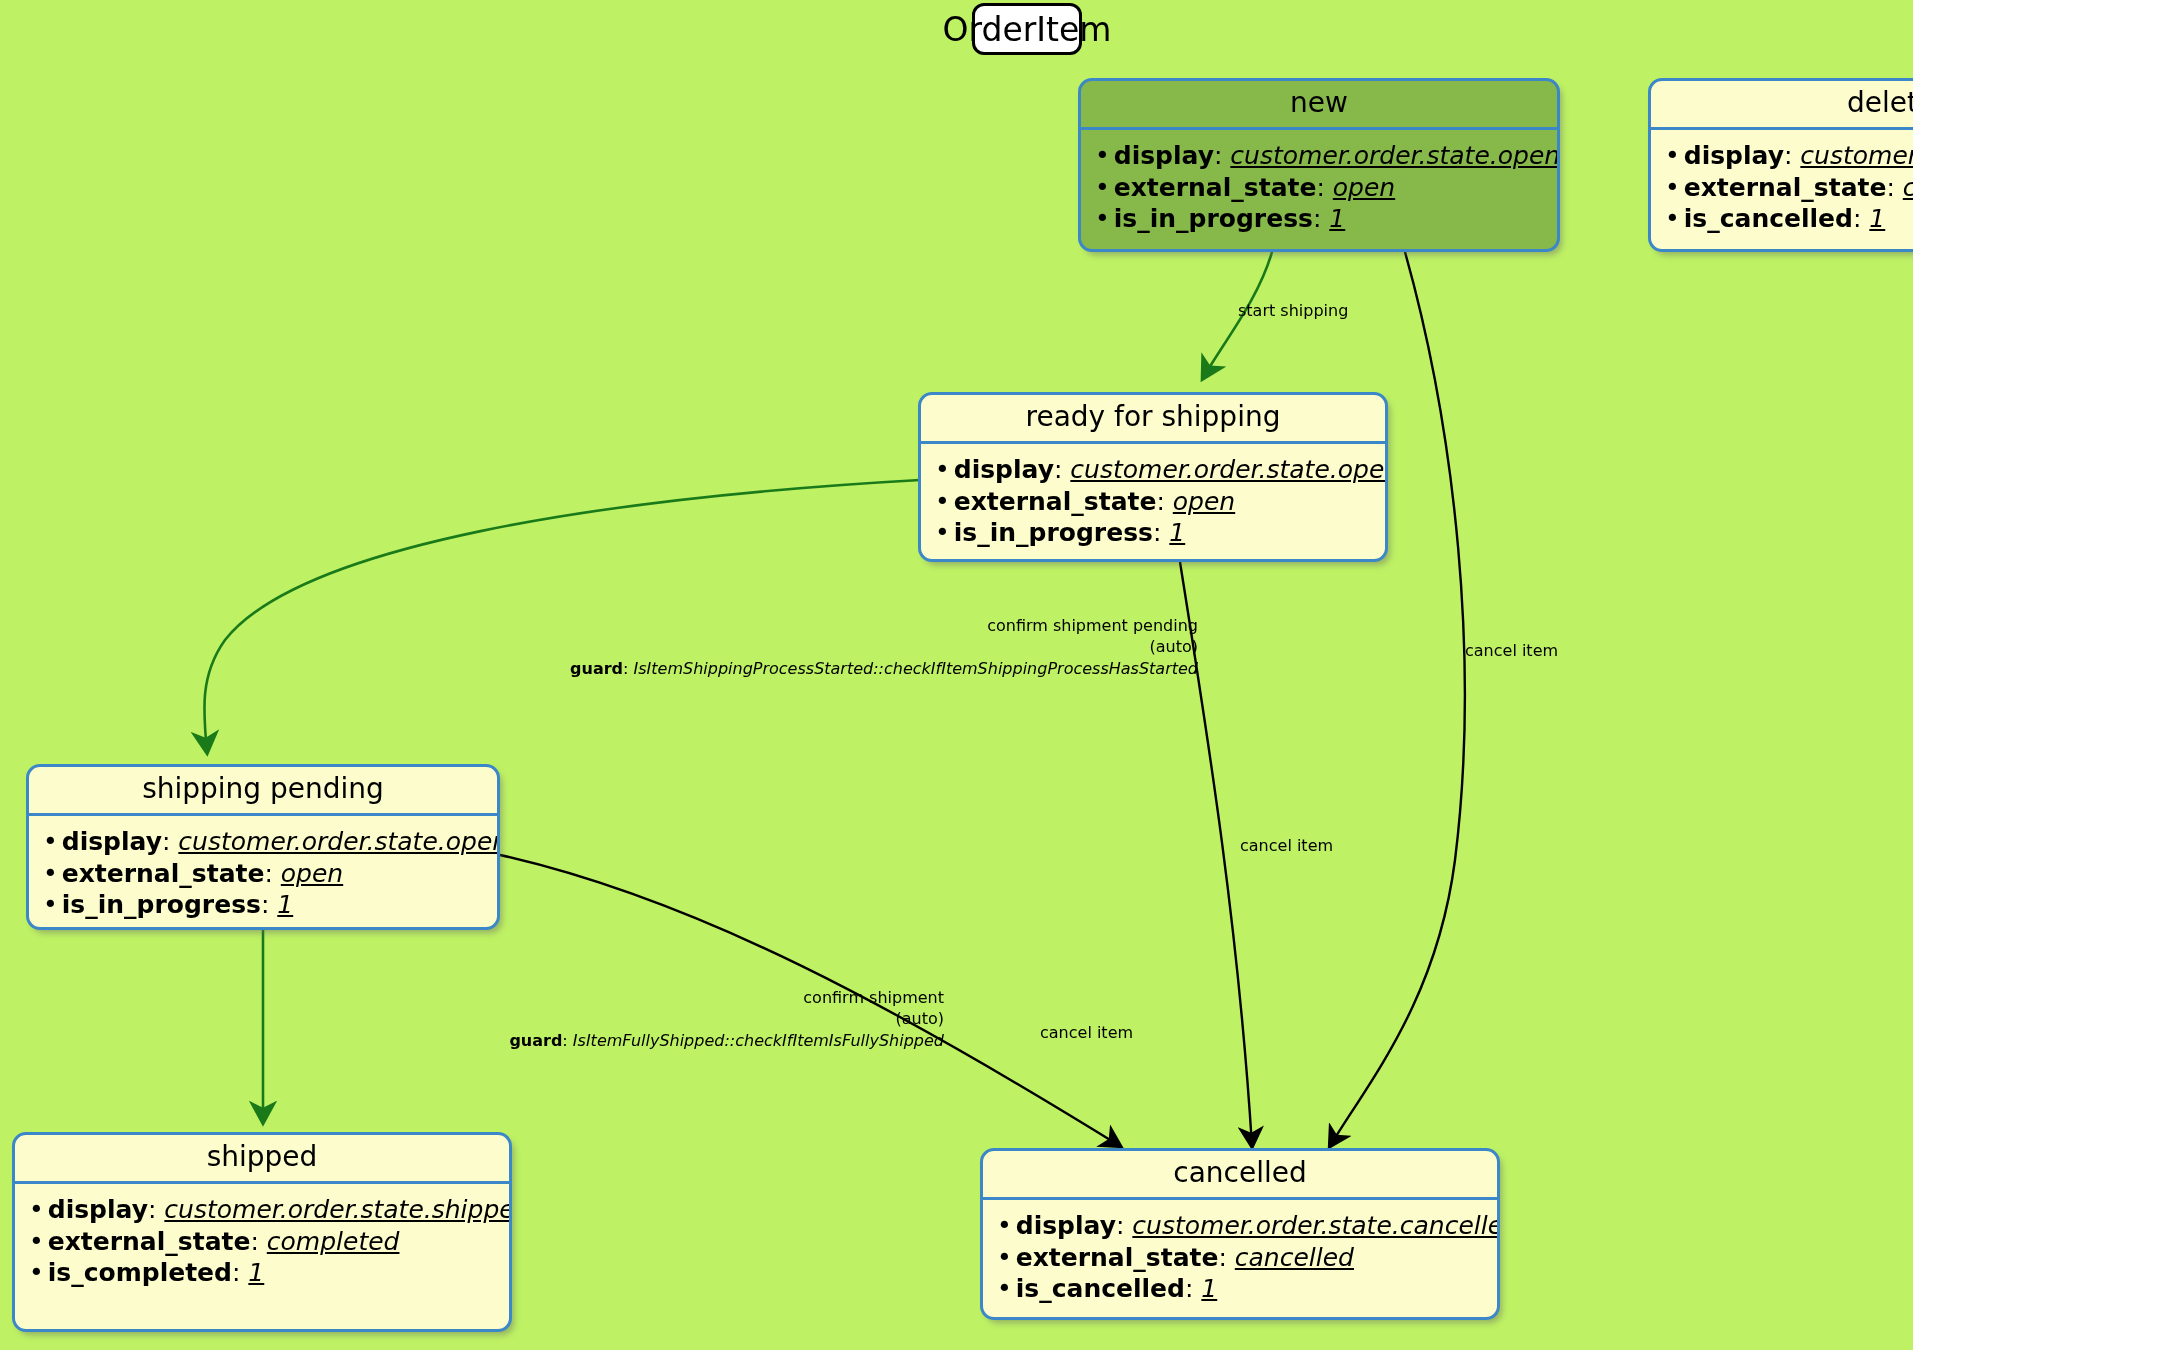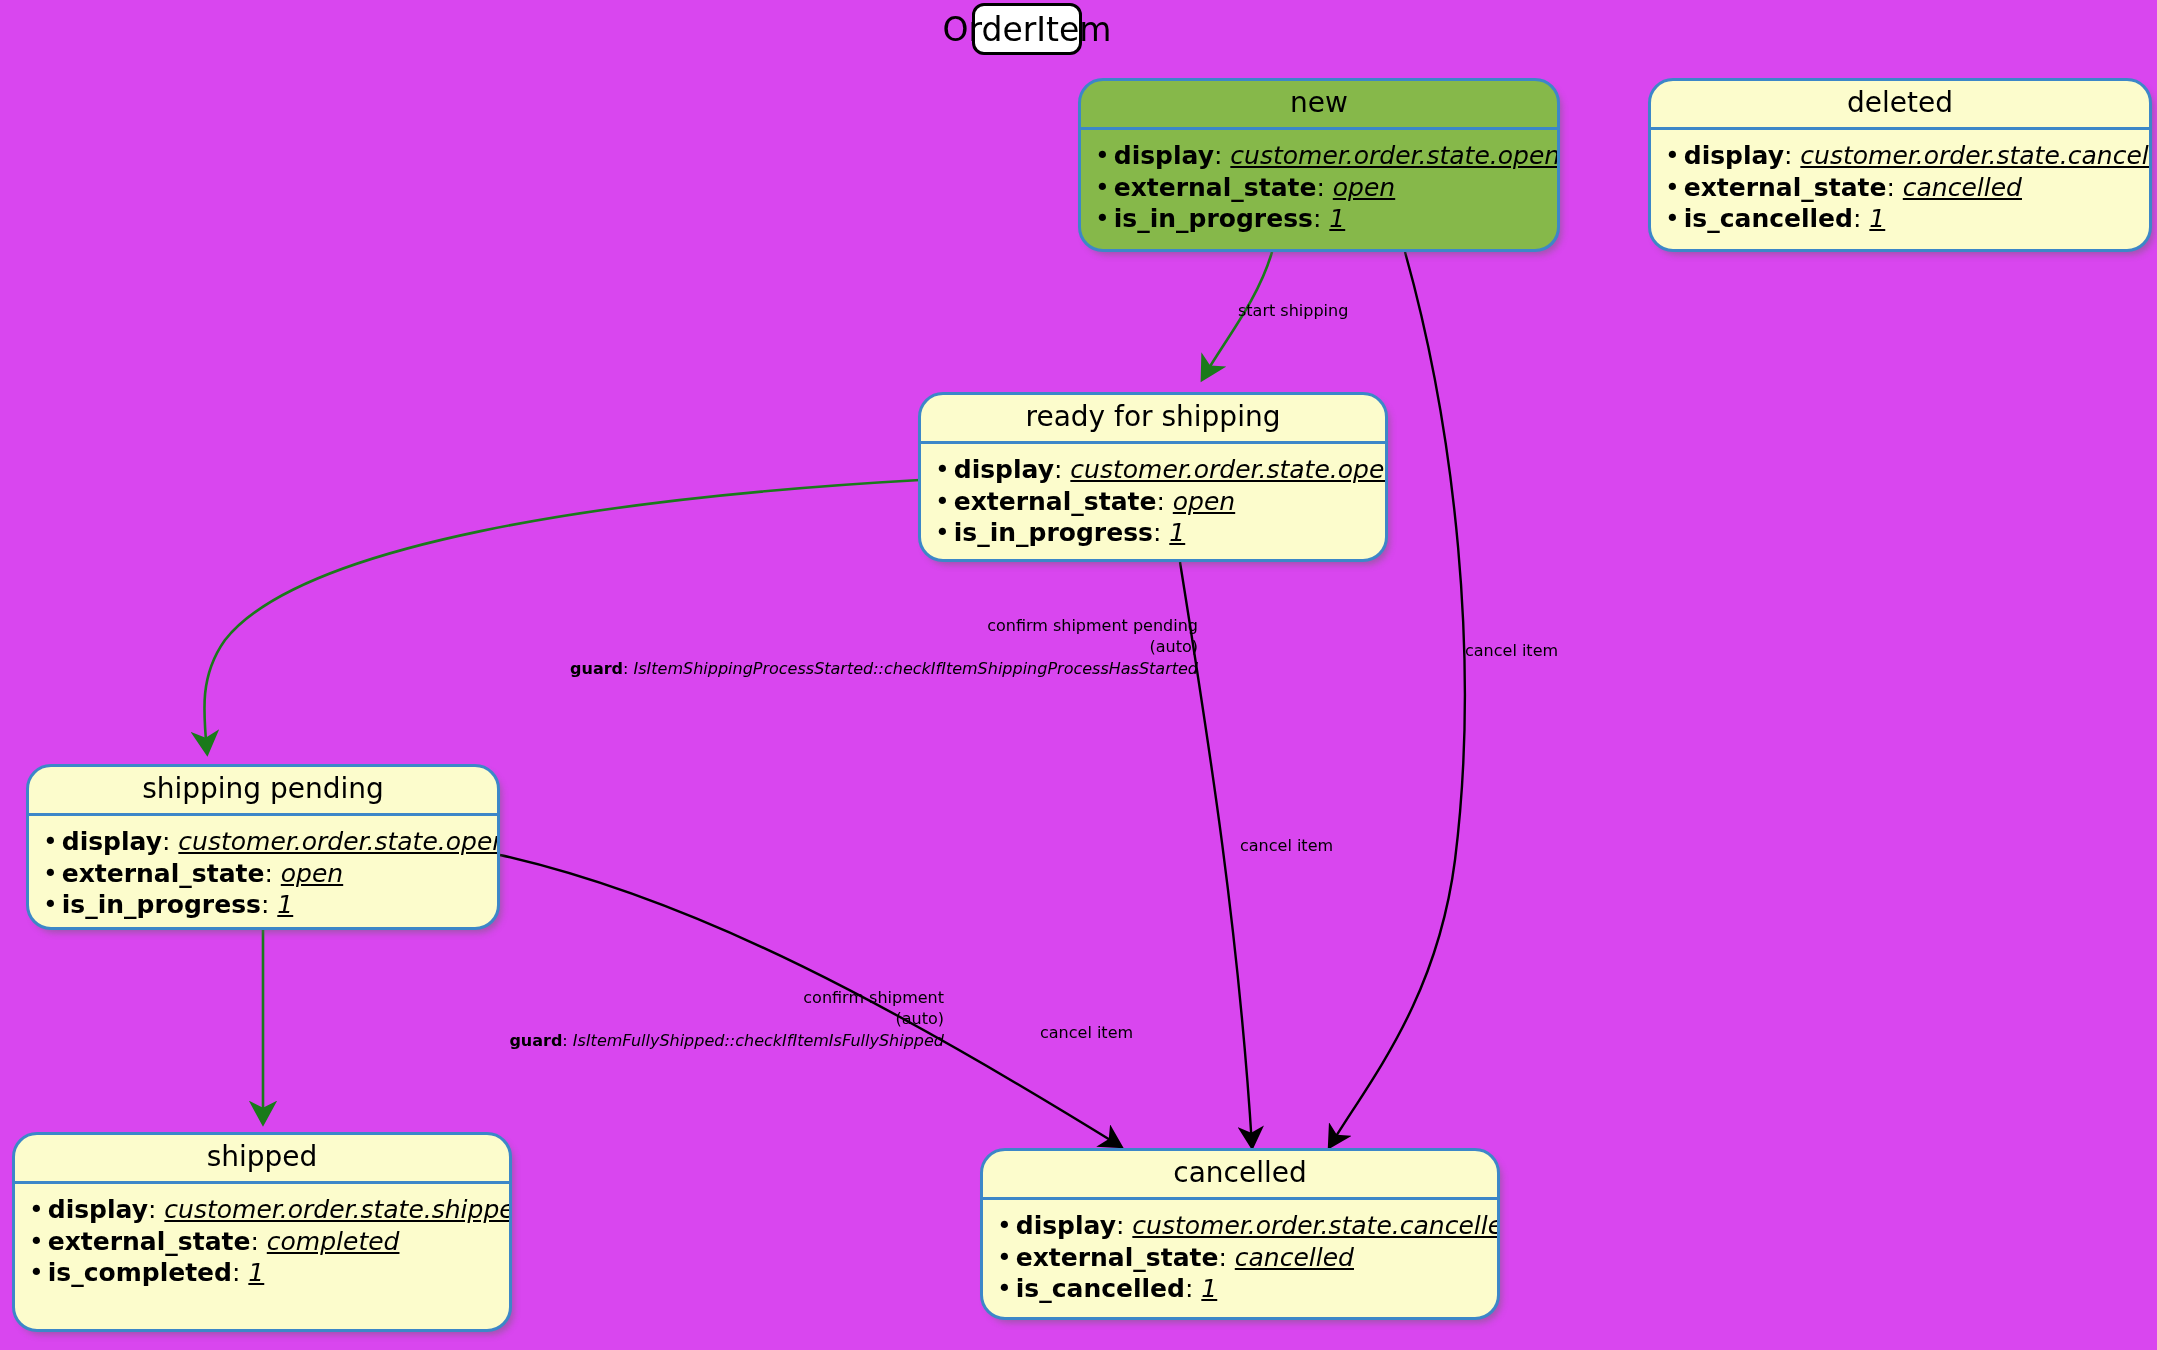--- a/index.html
+++ b/index.html
@@ -5,23 +5,23 @@
   html, body {
     margin: 0;
     padding: 0;
     background: #ffffff;
   }
   body {
     font-family: "DejaVu Sans", sans-serif;
   }
   #canvas {
     position: relative;
-    width: 2157px;
+    width: 1913px;
     height: 1350px;
-    background: #d946ef;
+    background: #bef264;
     overflow: hidden;
   }
   #edges {
     position: absolute;
     left: 0;
     top: 0;
     width: 2157px;
     height: 1350px;
     pointer-events: none;
   }
@@ -39,21 +39,21 @@
     font-size: 33px;
     color: #000000;
     letter-spacing: 0px;
   }
 
   
   .state {
     position: absolute;
     box-sizing: border-box;
     border: 3px solid #3c87c8;
-    border-radius: 25px;
+    border-radius: 14px;
     background: #fcfccc;
     box-shadow: 4px 5px 6px -2px rgba(100,100,100,0.45);
     overflow: hidden;
   }
   .state.active {
     background: #86b84a;
   }
   .state-title {
     text-align: center;
     font-size: 28px;

